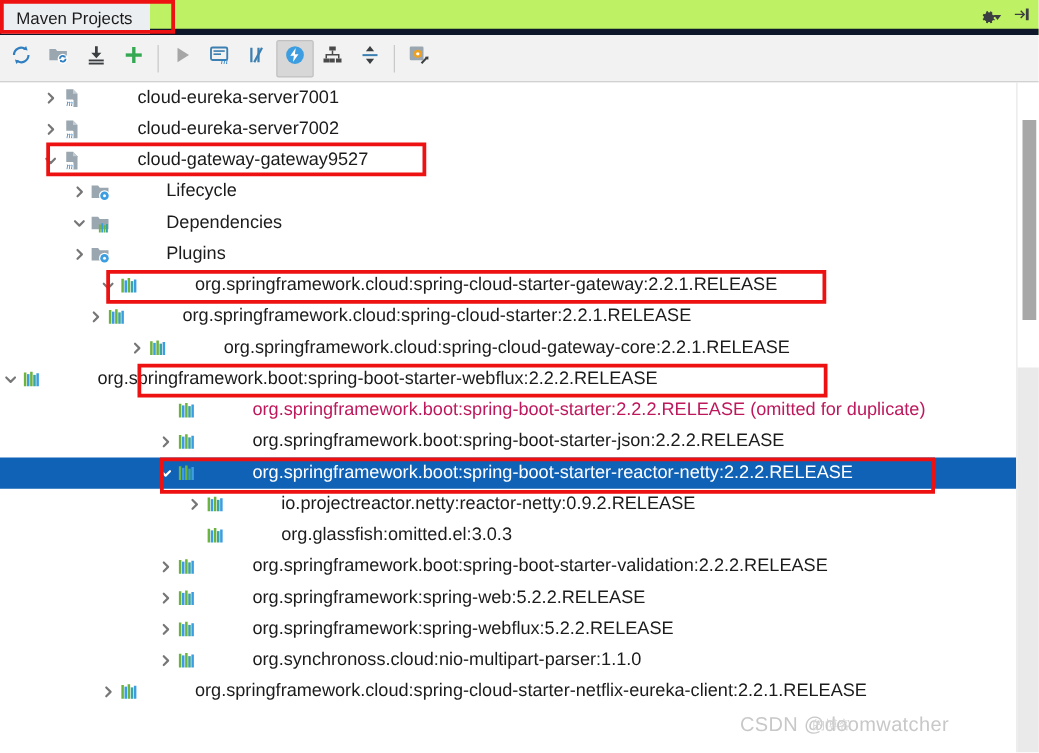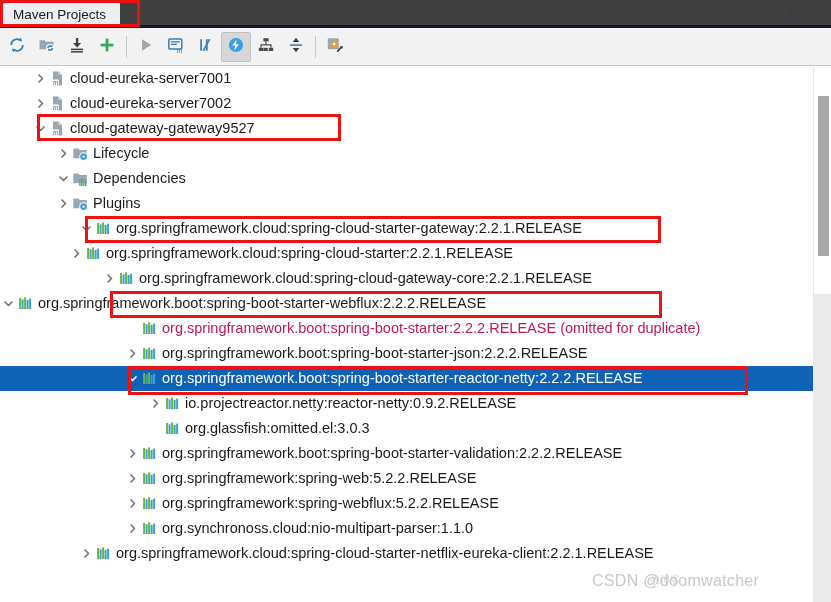--- a/index.html
+++ b/index.html
@@ -12,22 +12,22 @@
   #app {
     position: relative;
     width: 831px; height: 602px;
     background: #ffffff;
   }
 
   
   .tabstrip {
     position: absolute; left: 0; top: 0;
     width: 831px; height: 28px;
-    background: #404040;
-    border-bottom: 3px solid #0f172a;
+    background: #bef264;
+    border-bottom: 5px solid #0f172a;
     box-sizing: border-box;
   }
   .tab-active {
     position: absolute; left: 1px; top: 1px;
     height: 26px;
     padding: 0 14px 0 12px;
     display: flex; align-items: center;
     background: #eceff2;
     color: #1b1b1b;
     font-size: 13.5px;
@@ -110,21 +110,21 @@
     display: flex; align-items: center; justify-content: center;
     flex: 0 0 auto;
   }
   .twisty.empty { visibility: hidden; }
   .ic {
     width: 17px; height: 17px;
     flex: 0 0 auto;
     margin-right: 4px;
     display: block;
   }
-  .label { line-height: 25px; }
+  .label { line-height: 25px; margin-left: 40px; }
 
   
   .redbox {
     position: absolute;
     border: 3px solid #ee1111;
     box-sizing: border-box;
     pointer-events: none;
     z-index: 20;
   }
 

